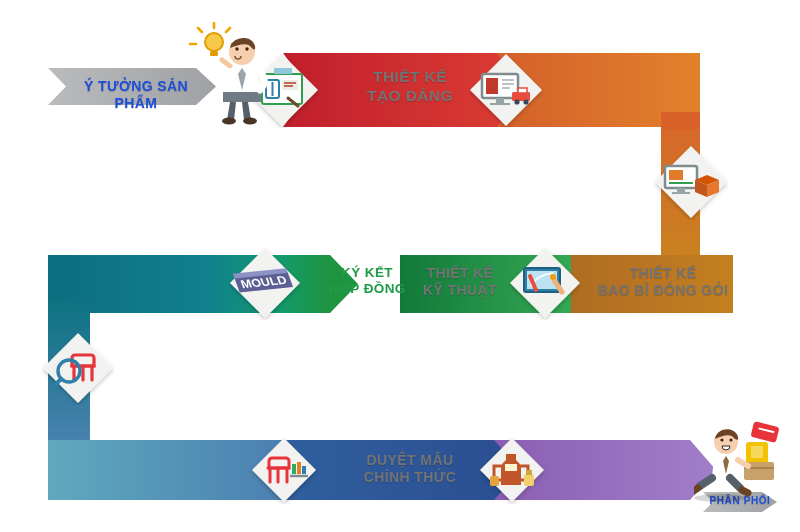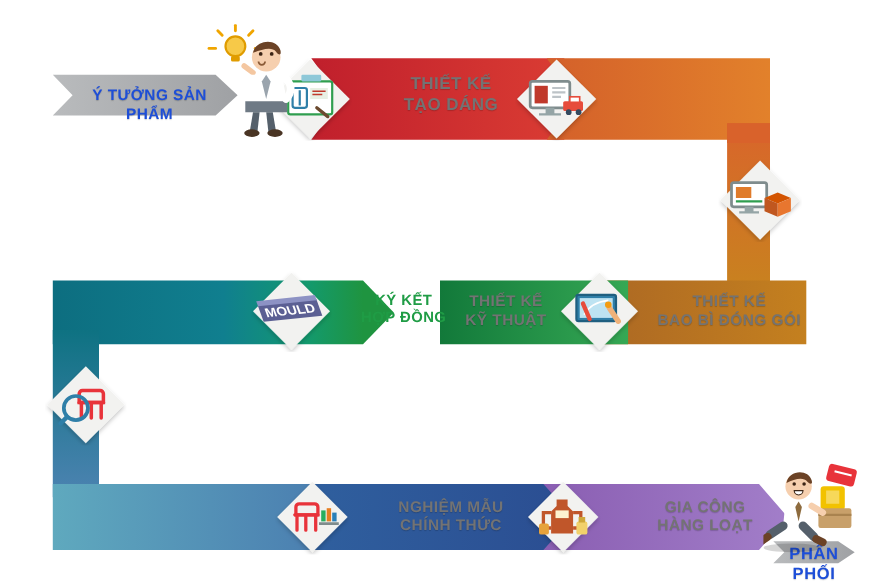--- a/index.html
+++ b/index.html
@@ -291,21 +291,19 @@
 BAO BÌ ĐÓNG GÓI</div>
 
   <div class="lbl" style="left:400px;top:265px;width:120px;font-size:14px;">THIẾT KẾ
 KỸ THUẬT</div>
 
 
   <div class="lbl dark" style="left:322px;top:265px;width:90px;font-size:13.5px;">KÝ KẾT
 HỢP ĐỒNG</div>
 
 
-  <div class="lbl" style="left:330px;top:452px;width:160px;font-size:14px;">NGHIỆM MẪU
+  <div class="lbl" style="left:330px;top:452px;width:160px;font-size:14px;">DUYỆT MẪU
 CHÍNH THỨC</div>
 
-  <div class="lbl" style="left:566px;top:452px;width:150px;font-size:14px;">GIA CÔNG
-HÀNG LOẠT</div>
-
-  <div class="lbl gray" style="left:709px;top:495px;width:62px;font-size:15px;letter-spacing:.6px;">PHÂN PHỐI</div>
+
+  <div class="lbl gray" style="left:709px;top:495px;width:62px;font-size:10px;letter-spacing:.6px;">PHÂN PHỐI</div>
 
 </div>
 
 </body></html>

